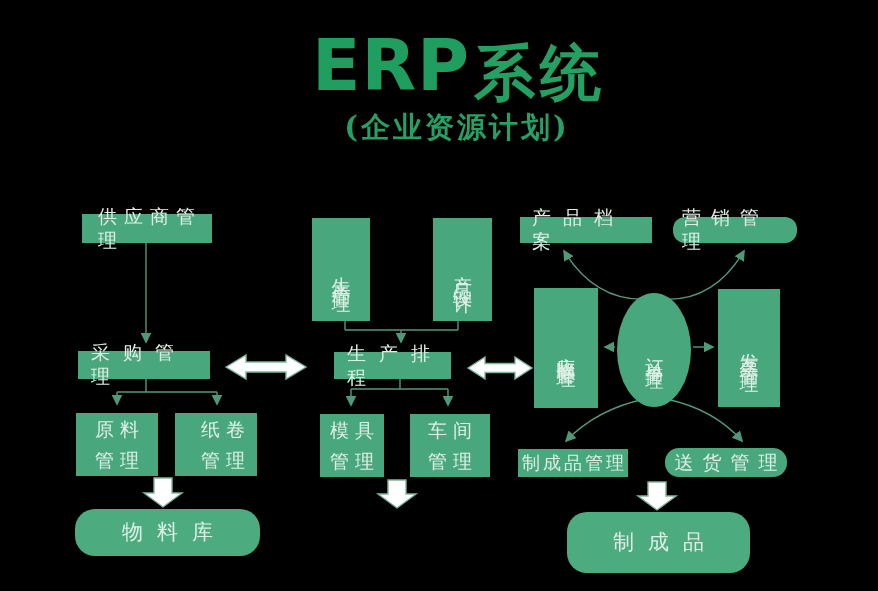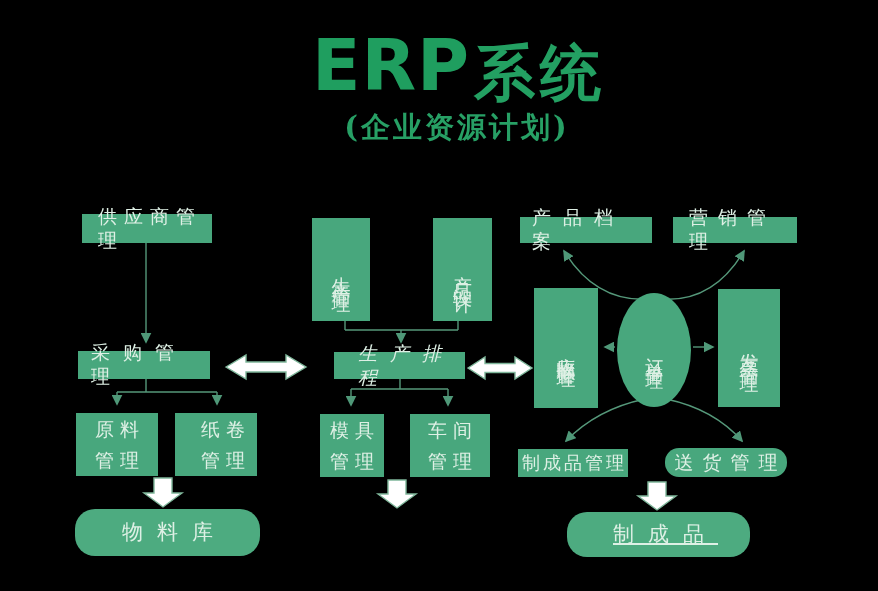--- a/index.html
+++ b/index.html
@@ -97,38 +97,38 @@
 
   <div class="node two-line" style="left:175px;top:413px;width:82px;height:63px;letter-spacing:6px;padding-left:20px;">纸卷
 管理</div>
 
   <div class="node rounded" style="left:75px;top:509px;width:185px;height:47px;letter-spacing:14px;padding-left:14px;">物料库</div>
 
   <div class="node v" style="left:312px;top:218px;width:58px;height:103px;letter-spacing:6px;padding-top:6px;">生产管理</div>
 
   <div class="node v" style="left:433px;top:218px;width:59px;height:103px;letter-spacing:6px;padding-top:6px;">产品设计</div>
 
-  <div class="node" style="left:334px;top:352px;width:131px;height:27px;letter-spacing:13px;padding-left:24px;font-style:italic;">生产排程</div>
+  <div class="node" style="left:334px;top:352px;width:117px;height:27px;letter-spacing:13px;padding-left:13px;">生产排程</div>
 
   <div class="node two-line" style="left:320px;top:414px;width:64px;height:63px;letter-spacing:6px;padding-left:6px;">模具
 管理</div>
 
   <div class="node two-line" style="left:410px;top:414px;width:80px;height:63px;letter-spacing:6px;padding-left:6px;">车间
 管理</div>
 
 
   <div class="node" style="left:520px;top:217px;width:132px;height:26px;letter-spacing:12px;padding-left:12px;">产品档案</div>
 
-  <div class="node" style="left:673px;top:217px;width:124px;height:26px;letter-spacing:10px;padding-left:16px;">营销管理</div>
+  <div class="node" style="left:673px;top:217px;width:124px;height:26px;letter-spacing:10px;padding-left:9px;border-radius:12px;">营销管理</div>
 
   <div class="node v" style="left:534px;top:288px;width:64px;height:120px;letter-spacing:3px;padding-top:3px;">应收款管理</div>
 
   <div class="node v ellipse" style="left:617px;top:293px;width:74px;height:114px;letter-spacing:5px;padding-top:5px;">订单管理</div>
 
   <div class="node v" style="left:718px;top:289px;width:62px;height:118px;letter-spacing:7px;padding-top:7px;">发票管理</div>
 
   <div class="node" style="left:518px;top:449px;width:110px;height:28px;font-size:18px;letter-spacing:3px;padding-left:3px;">制成品管理</div>
 
   <div class="node" style="left:665px;top:448px;width:122px;height:29px;letter-spacing:9px;padding-left:9px;border-radius:14px;">送货管理</div>
 
-  <div class="node rounded" style="left:567px;top:512px;width:183px;height:45px;letter-spacing:14px;padding-left:14px;text-decoration:underline;">制成品</div>
+  <div class="node rounded" style="left:567px;top:512px;width:183px;height:61px;letter-spacing:14px;padding-left:14px;">制成品</div>
 
 </div>
 
 </body></html>

